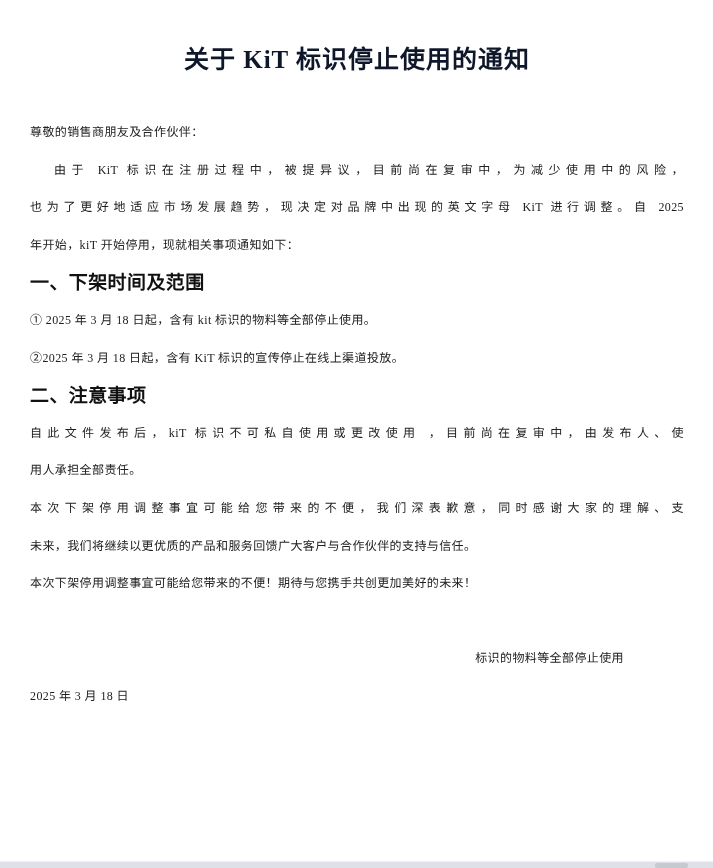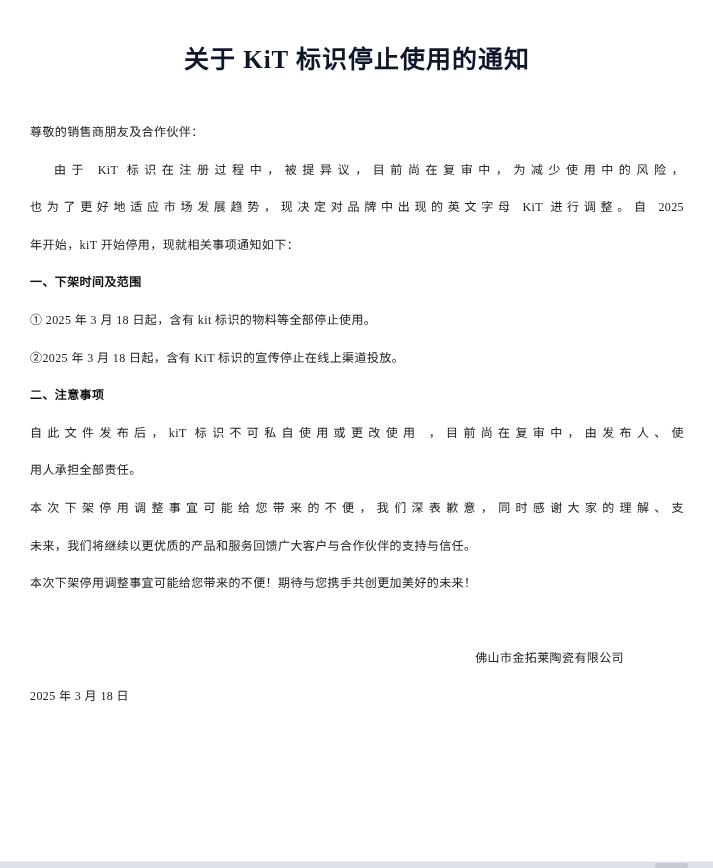--- a/index.html
+++ b/index.html
@@ -38,21 +38,21 @@
   .jf {            
     text-align: justify;
     text-align-last: justify;
   }
   .indent {        
     text-indent: 2em;
   }
   .heading {
     font-weight: 700;
     font-family: "Liberation Sans", "DejaVu Sans", sans-serif;
-    font-size: 12px;
+    font-size: 19px;
     color: #111111;
   }
   .blank {
     height: 37.6px;
   }
   .sig-company {
     text-align: right;
     padding-right: 60px;
   }
   .sig-date {
@@ -98,20 +98,20 @@
 
   <div class="line heading">二、注意事项</div>
   <div class="line jf">自此文件发布后，kiT 标识不可私自使用或更改使用 ，目前尚在复审中，由发布人、使</div>
   <div class="line">用人承担全部责任。</div>
   <div class="line jf">本次下架停用调整事宜可能给您带来的不便，我们深表歉意，同时感谢大家的理解、支</div>
   <div class="line">未来，我们将继续以更优质的产品和服务回馈广大客户与合作伙伴的支持与信任。</div>
   <div class="line">本次下架停用调整事宜可能给您带来的不便！期待与您携手共创更加美好的未来！</div>
 
   <div class="line blank"></div>
 
-  <div class="line sig-company">佛山市金拓莱陶瓷有限公司</div>
+  <div class="line sig-company">标识的物料等全部停止使用</div>
   <div class="line sig-date">2025 年 3 月 18 日</div>
 
 </div>
 
 <div class="hscrollbar">
   <div class="hscroll-thumb"></div>
 </div>
 
 </body></html>

